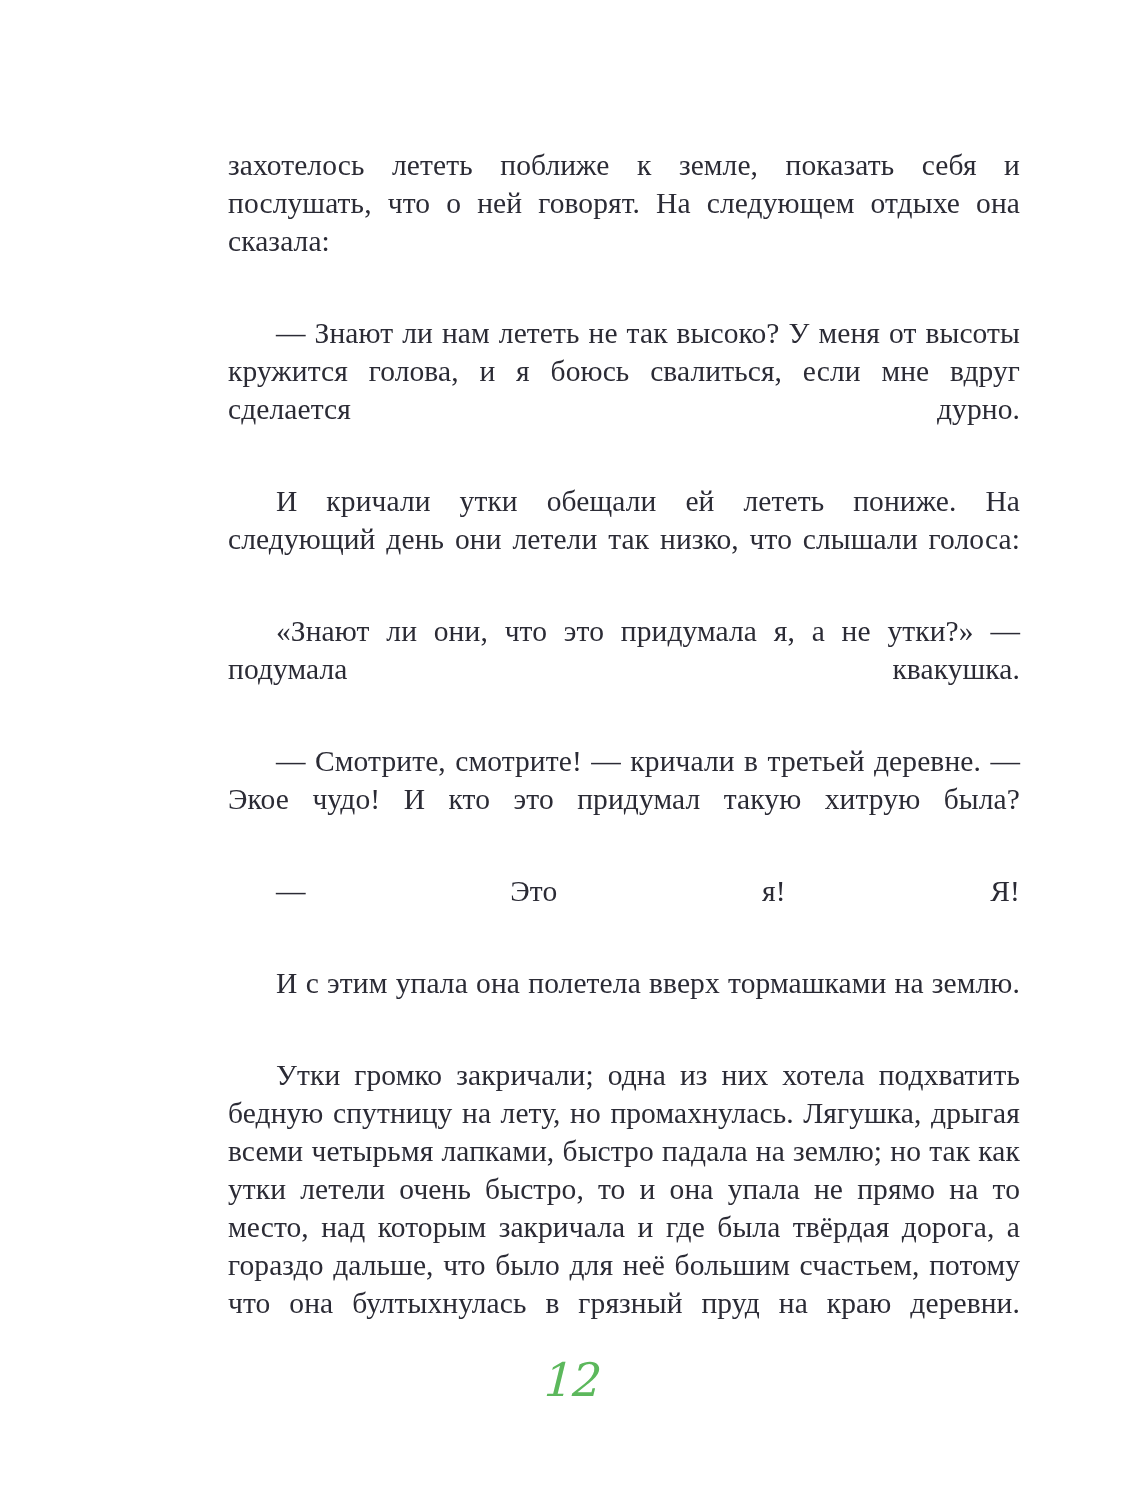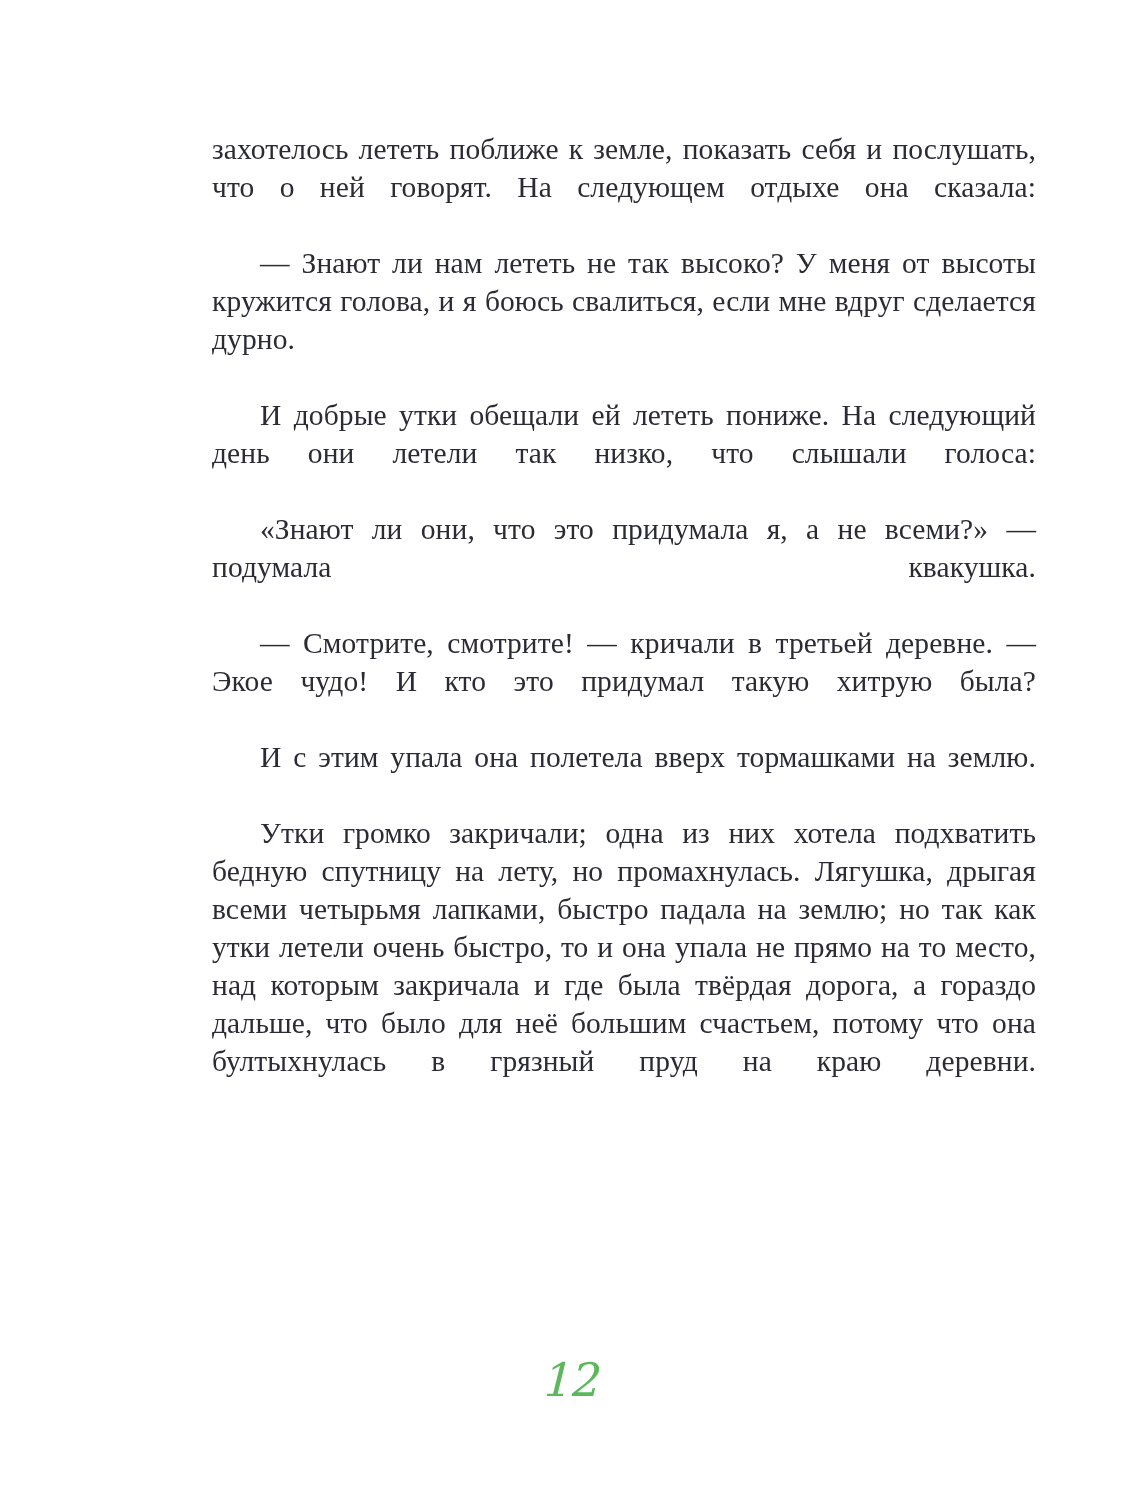--- a/index.html
+++ b/index.html
@@ -25,21 +25,21 @@
   }
 
   .text-column {
     position: absolute;
     left: 212px;
     top: 130px;
     width: 824px;
   }
 
   .para {
-    margin: 0;
+    margin: 16px;
     padding: 0;
     font-size: 29.5px;
     line-height: 38px;
     color: #2b2b35;
     text-align: justify;
     text-justify: inter-word;
     text-indent: 48px;
     letter-spacing: 0.1px;
     -webkit-font-smoothing: antialiased;
   }
@@ -72,22 +72,23 @@
   }
 </style>
 </head>
 <body>
 
 <div class="page">
 
   <div class="text-column">
     <p class="para no-indent">захотелось лететь поближе к земле, показать себя и послушать, что о ней говорят. На следующем отдыхе она сказала:</p>
     <p class="para">— Знают ли нам лететь не так высоко? У меня от высоты кружится голова, и я боюсь свалиться, если мне вдруг сделается дурно.</p>
-    <p class="para">И добрые утки обещали ей лететь пониже. На следующий день они летели так низко, что слышали голоса:</p>
-    <p class="para">«Знают ли они, что это придумала я, а не всеми?» — подумала квакушка.</p>
+    <p class="para">И кричали утки обещали ей лететь пониже. На следующий день они летели так низко, что слышали голоса:</p>
+    <p class="para">«Знают ли они, что это придумала я, а не утки?» — подумала квакушка.</p>
     <p class="para">— Смотрите, смотрите! — кричали в третьей деревне. — Экое чудо! И кто это придумал такую хитрую была?</p>
+    <p class="para">— Это я! Я!</p>
     <p class="para">И с этим упала она полетела вверх тормашками на землю.</p>
     <p class="para">Утки громко закричали; одна из них хотела подхватить бедную спутницу на лету, но промахнулась. Лягушка, дрыгая всеми четырьмя лапками, быстро падала на землю; но так как утки летели очень быстро, то и она упала не прямо на то место, над которым закричала и где была твёрдая дорога, а гораздо дальше, что было для неё большим счастьем, потому что она бултыхнулась в грязный пруд на краю деревни.</p>
   </div>
 
   <div class="page-number">12</div>
 
 </div>
 
 </body></html>

